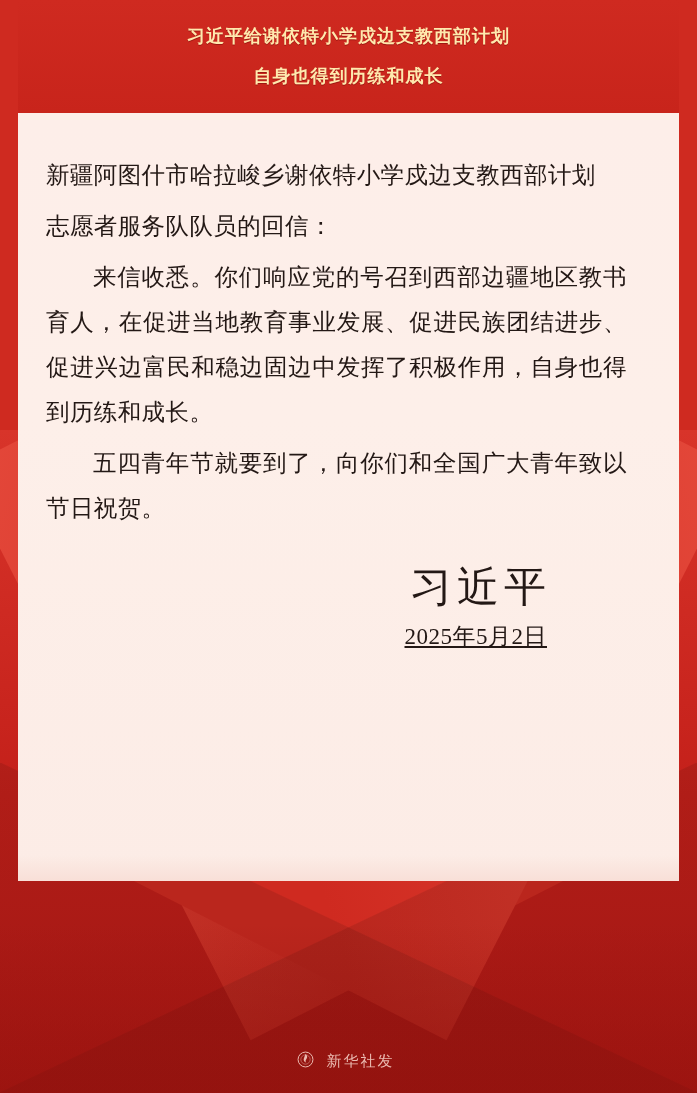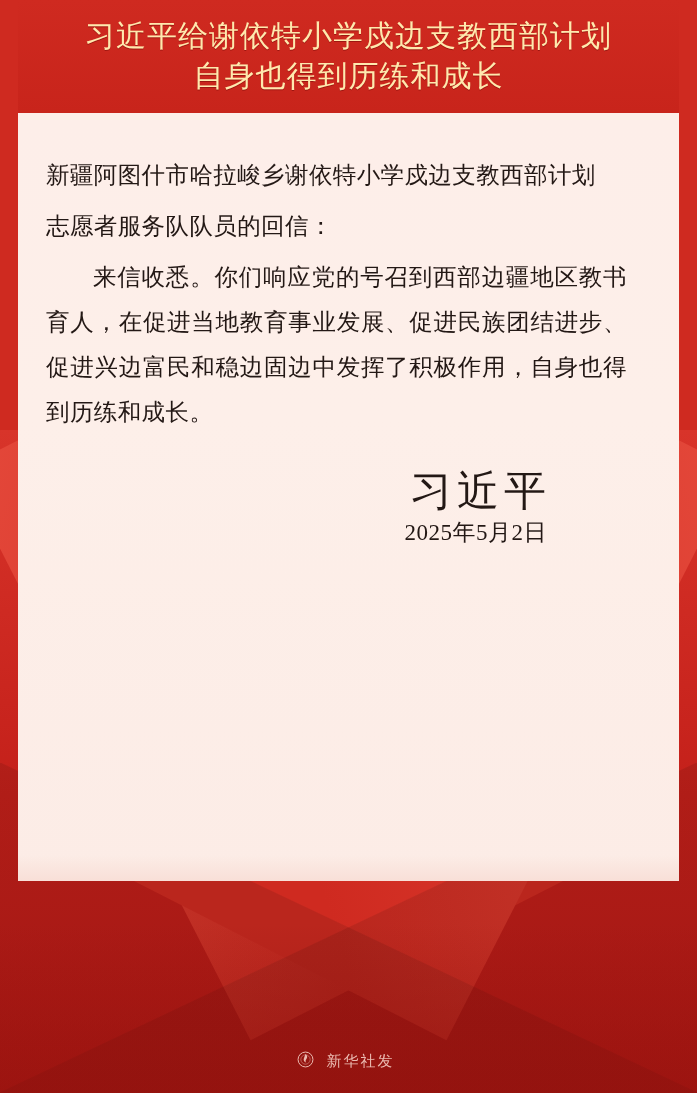--- a/index.html
+++ b/index.html
@@ -78,22 +78,22 @@
     top: 0;
     width: 661px;
     height: 113px;
     background: linear-gradient(180deg, #cf2a20 0%, #c8241b 100%);
     box-sizing: border-box;
     padding-top: 16px;
     text-align: center;
   }
   .title-line {
     color: #ffe9ae;
-    font-weight: normal;
-    font-size: 30px;
+    font-weight: bold;
+    font-size: 18px;
     letter-spacing: 1px;
     line-height: 40px;
     text-shadow: 0 1px 0 rgba(120,10,8,0.55);
     font-family: "Liberation Serif", "DejaVu Serif", serif;
   }
 
   
   .card {
     position: absolute;
     left: 18px;
@@ -131,25 +131,26 @@
     padding-right: 76px;
   }
   .sign-name {
     color: #231815;
     font-size: 42px;
     letter-spacing: 5px;
     line-height: 52px;
     font-family: "Liberation Serif", "DejaVu Serif", serif;
   }
   .sign-date {
-    margin-top: 0;
+    margin-top: 8px;
     color: #231815;
     font-size: 23px;
     letter-spacing: 0.5px;
     padding-right: 4px;
+    text-decoration: underline;
   }
 
   
   .footer {
     position: absolute;
     left: 0;
     bottom: 22px;
     width: 691px;
     text-align: center;
     color: #f3c9bf;
@@ -182,20 +183,21 @@
   <div class="header">
     <div class="title-line">习近平给谢依特小学戍边支教西部计划</div>
     <div class="title-line">自身也得到历练和成长</div>
   </div>
 
   <div class="card">
     <div class="body-text">
       <p>新疆阿图什市哈拉峻乡谢依特小学戍边支教西部计划</p>
       <p>志愿者服务队队员的回信：</p>
       <p class="indent">来信收悉。你们响应党的号召到西部边疆地区教书育人，在促进当地教育事业发展、促进民族团结进步、促进兴边富民和稳边固边中发挥了积极作用，自身也得到历练和成长。</p>
+      <p class="indent">五四青年节就要到了，向你们和全国广大青年致以节日祝贺。</p>
     </div>
 
     <div class="signature">
       <div class="sign-name">习近平</div>
       <div class="sign-date">2025年5月2日</div>
     </div>
   </div>
 
   <div class="footer">
     <span class="logo">

